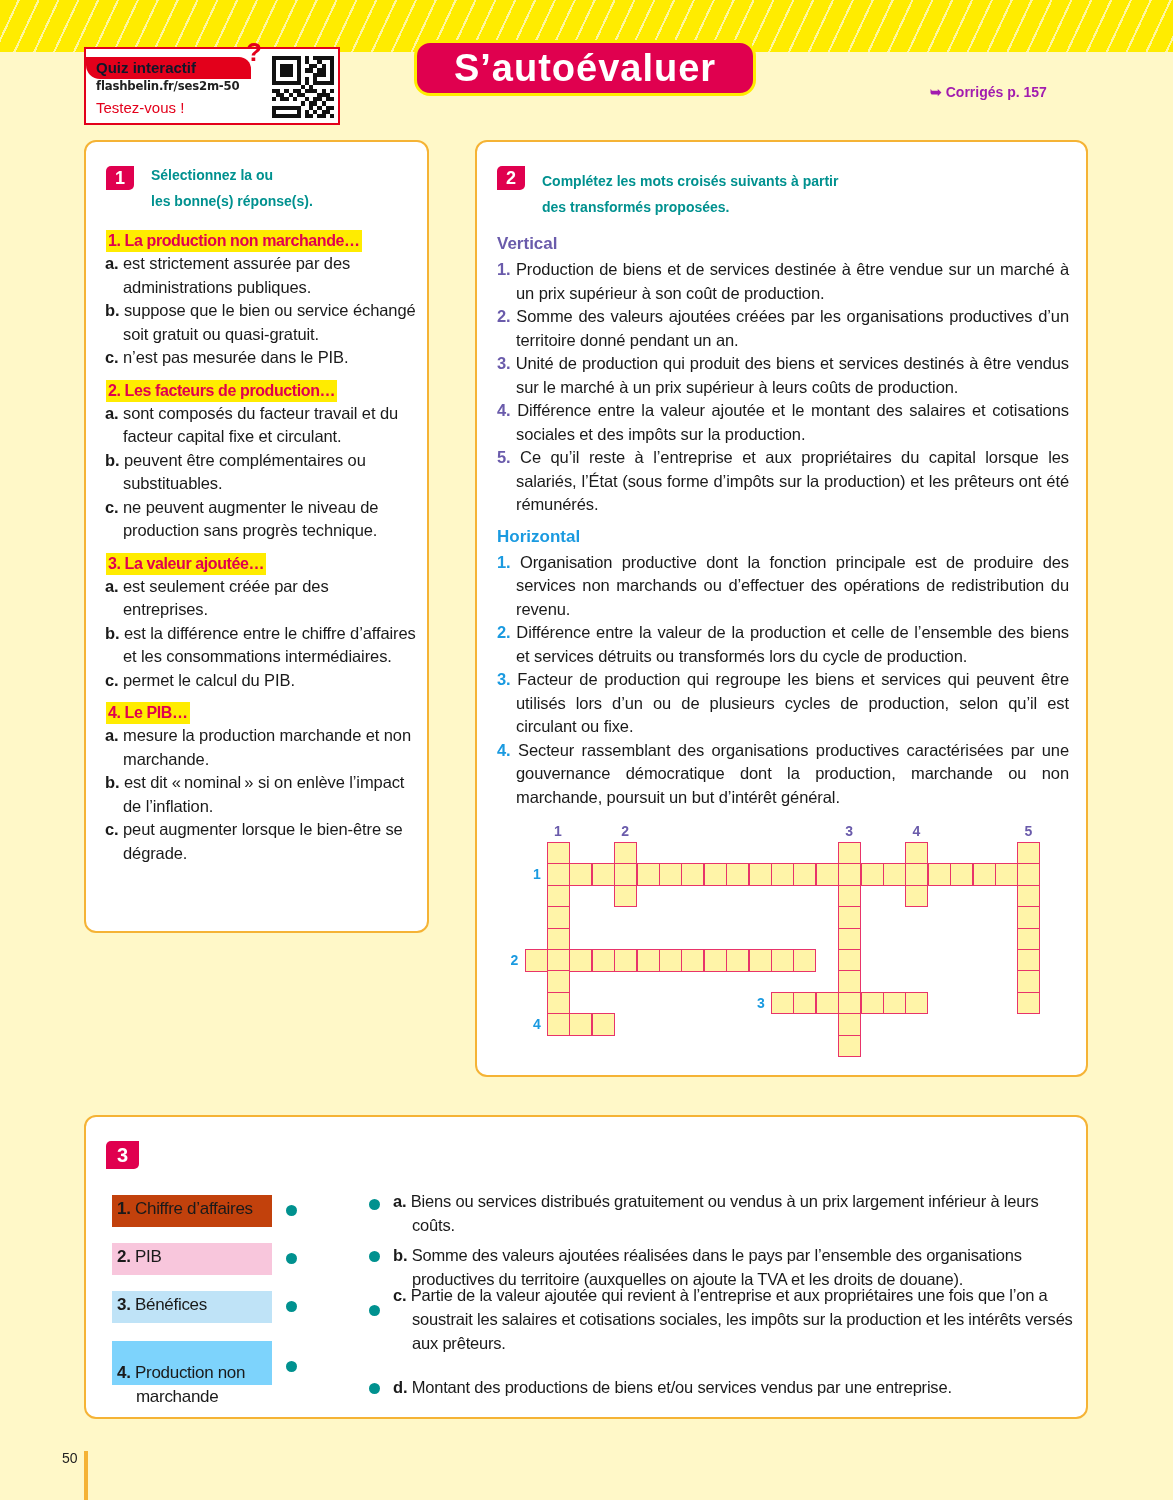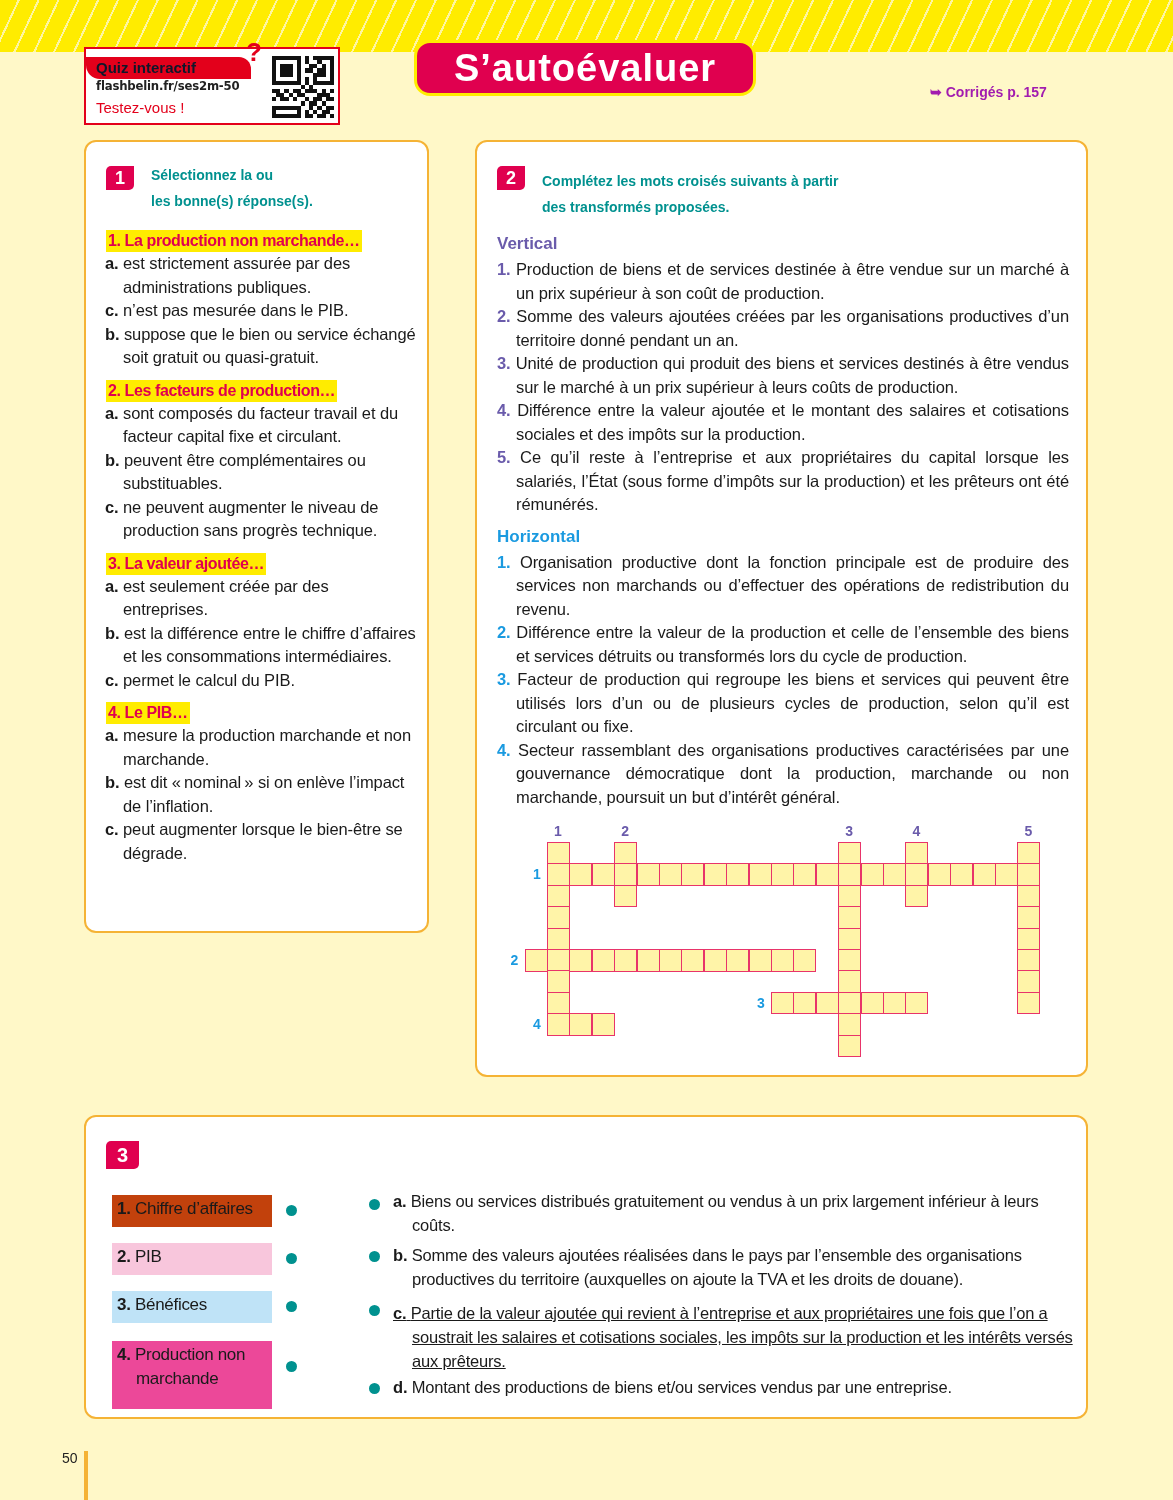--- a/index.html
+++ b/index.html
@@ -342,21 +342,21 @@
   <span class="arrow">➥</span><span>Corrigés p. 157</span>
 </div>
 
 <div class="panel" style="left:84px; top:140px; width:345px; height:793px;">
   <div class="ex-num" style="left:20px; top:24px;">1</div>
   <div class="ex-title" style="left:65px; top:20px; width:270px;">
     <div>Sélectionnez la ou</div>
     <div>les bonne(s) réponse(s).</div>
   </div>
   <div class="col1" id="ex1-col">
-      <div class="q-block"><div class="q-head">1. La production non marchande…</div><div class="opt"><b>a.</b> <span>est strictement assurée par des administrations publiques.</span></div><div class="opt"><b>c.</b> <span>n’est pas mesurée dans le PIB.</span></div><div class="opt"><b>b.</b> <span>suppose que le bien ou service échangé soit gratuit ou quasi-gratuit.</span></div></div>
+      <div class="q-block"><div class="q-head">1. La production non marchande…</div><div class="opt"><b>a.</b> <span>est strictement assurée par des administrations publiques.</span></div><div class="opt"><b>b.</b> <span>suppose que le bien ou service échangé soit gratuit ou quasi-gratuit.</span></div><div class="opt"><b>c.</b> <span>n’est pas mesurée dans le PIB.</span></div></div>
       <div class="q-block" style="margin-top: 10px;"><div class="q-head">2. Les facteurs de production…</div><div class="opt"><b>a.</b> <span>sont composés du facteur travail et du facteur capital fixe et circulant.</span></div><div class="opt"><b>b.</b> <span>peuvent être complémentaires ou substituables.</span></div><div class="opt"><b>c.</b> <span>ne peuvent augmenter le niveau de production sans progrès technique.</span></div></div>
       <div class="q-block" style="margin-top: 10px;"><div class="q-head">3. La valeur ajoutée…</div><div class="opt"><b>a.</b> <span>est seulement créée par des entreprises.</span></div><div class="opt"><b>b.</b> <span>est la différence entre le chiffre d’affaires et les consommations intermédiaires.</span></div><div class="opt"><b>c.</b> <span>permet le calcul du PIB.</span></div></div>
       <div class="q-block" style="margin-top: 10px;"><div class="q-head">4. Le PIB…</div><div class="opt"><b>a.</b> <span>mesure la production marchande et non marchande.</span></div><div class="opt"><b>b.</b> <span>est dit « nominal » si on enlève l’impact de l’inflation.</span></div><div class="opt"><b>c.</b> <span>peut augmenter lorsque le bien-être se dégrade.</span></div></div>
     </div>
 </div>
 
 <div class="panel" style="left:475px; top:140px; width:613px; height:937px;">
   <div class="ex-num" style="left:20px; top:24px;">2</div>
   <div class="ex-title" style="left:65px; top:26px; width:530px;">
     <div>Complétez les mots croisés suivants à partir</div>
@@ -464,29 +464,29 @@
 
 <div class="panel" style="left:84px; top:1115px; width:1004px; height:304px;">
   <div class="ex-num" style="left:20px; top:24px; width:33px; height:28px; line-height:28px; font-size:20px;">3</div>
   <div id="terms">
       <div class="term" style="top: 78px; height: 32px; background: #c2410c; padding-top: 2px;"><b>1.</b> <span>Chiffre d’affaires</span></div>
       <div class="dot" style="left: 200px; top: 88px;"></div>
       <div class="term" style="top: 126px; height: 32px; background: rgb(248, 198, 220); padding-top: 2px;"><b>2.</b> <span>PIB</span></div>
       <div class="dot" style="left: 200px; top: 136px;"></div>
       <div class="term" style="top: 174px; height: 32px; background: rgb(191, 227, 247); padding-top: 2px;"><b>3.</b> <span>Bénéfices</span></div>
       <div class="dot" style="left: 200px; top: 184px;"></div>
-      <div class="term" style="top: 224px; height: 68px; background: #ec4899; padding-top: 2px; padding-left: 24px; text-indent: -19px;"><b>4.</b> <span>Production non marchande</span></div>
+      <div class="term" style="top: 224px; height: 44px; background: #7dd3fc; padding-top: 20px; padding-left: 24px; text-indent: -19px;"><b>4.</b> <span>Production non marchande</span></div>
       <div class="dot" style="left: 200px; top: 244px;"></div>
     </div>
   <div id="mdefs">
       <div class="mdef" style="top: 72px;"><b>a.</b> <span>Biens ou services distribués gratuitement ou vendus à un prix largement inférieur à leurs coûts.</span></div>
       <div class="dot" style="left: 283px; top: 82px;"></div>
       <div class="mdef" style="top: 126px;"><b>b.</b> <span>Somme des valeurs ajoutées réalisées dans le pays par l’ensemble des organisations productives du territoire (auxquelles on ajoute la TVA et les droits de douane).</span></div>
       <div class="dot" style="left: 283px; top: 134px;"></div>
-      <div class="mdef" style="top: 184px; text-decoration: underline;"><b>c.</b> <span>Partie de la valeur ajoutée qui revient à l’entreprise et aux propriétaires une fois que l’on a soustrait les salaires et cotisations sociales, les impôts sur la production et les intérêts versés aux prêteurs.</span></div>
+      <div class="mdef" style="top: 166px;"><b>c.</b> <span>Partie de la valeur ajoutée qui revient à l’entreprise et aux propriétaires une fois que l’on a soustrait les salaires et cotisations sociales, les impôts sur la production et les intérêts versés aux prêteurs.</span></div>
       <div class="dot" style="left: 283px; top: 188px;"></div>
       <div class="mdef" style="top: 258px;"><b>d.</b> <span>Montant des productions de biens et/ou services vendus par une entreprise.</span></div>
       <div class="dot" style="left: 283px; top: 266px;"></div>
     </div>
 </div>
 
 <div class="page-num">50</div>
 <div class="page-bar"></div>
 
 </body></html>

